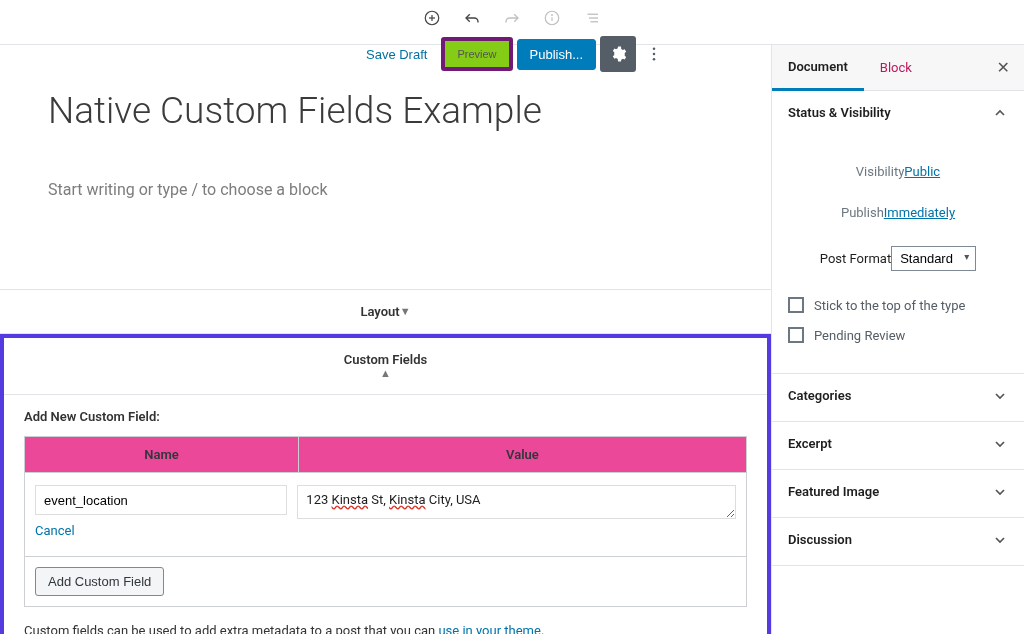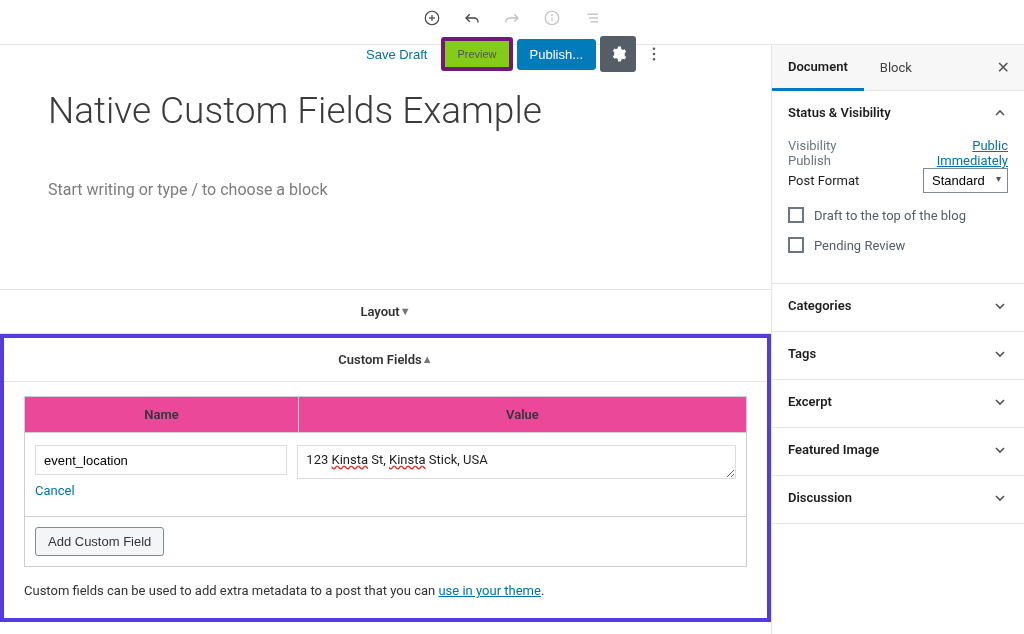--- a/index.html
+++ b/index.html
@@ -112,35 +112,35 @@
     background: #f3f5f6; border: 1px solid #7e8993; color: #32373c; padding: 6px 12px; cursor: pointer; border-radius: 3px; font-size: 13px;
   }
   .cf-help { margin-top: 16px; font-size: 13px; color: #333; }
   .cf-help a { color: #0073aa; text-decoration: underline; }
 
   
   .sidebar-tabs {
     display: flex; border-bottom: 1px solid #e2e4e7; background: #f7f7f7; align-items: center;
   }
   .sidebar-tabs .tab {
-    padding: 14px 16px; font-size: 13px; color: #404040; cursor: pointer;
+    padding: 14px 16px; font-size: 13px; color: #be185d; cursor: pointer;
   }
   .sidebar-tabs .tab.active {
     color: #1e1e1e; font-weight: 600; border-bottom: 3px solid #007cba; margin-bottom: -1px;
   }
   .sidebar-tabs .close { margin-left: auto; padding: 0 14px; color: #555; cursor: pointer; font-size: 16px;}
 
   .panel { border-bottom: 1px solid #e2e4e7; }
   .panel-head {
     display: flex; justify-content: space-between; 
     padding: 14px 16px; font-weight: 600; font-size: 13px; color: #1e1e1e; cursor: pointer;
   }
   .panel-head .chev { color: #555; }
   .panel-body { padding: 0 16px 16px 16px; }
-  .panel-row { display: flex; justify-content: space-between; align-items: center; margin: 0 0; font-size: 13px; }
+  .panel-row { display: flex; justify-content: center; align-items: center; margin: 26px 0; font-size: 13px; }
   .panel-row .lbl { color: #6c7781; }
   .panel-row .link { color: #0073aa; text-decoration: underline; cursor: pointer; }
   .select {
     border: 1px solid #7e8993; background: #fff; padding: 4px 22px 4px 8px; font-size: 13px;
     appearance: none; position: relative;
   }
   .select-wrap { position: relative; display: inline-block; }
   .select-wrap:after { content: "▾"; position: absolute; right: 7px; top: 5px; font-size: 10px; color: #555; pointer-events: none;}
   .chk-row { display: flex; align-items: center; gap: 10px; margin: 14px 0; font-size: 13px; color: #555d66;}
   .chk { width: 16px; height: 16px; border: 2px solid #6c7781; display: inline-block; }
@@ -215,39 +215,40 @@
     <div class="metaboxes">
 
       <div class="metabox">
         <div class="metabox-header">
           <span>Layout</span>
           <span class="tri">▼</span>
         </div>
       </div>
 
       <div class="metabox highlight">
-        <div class="metabox-header" style="border-bottom:1px solid #e2e4e7;">
+        <div class="metabox-header" style="border-bottom:1px solid #e2e4e7;flex-direction:column;">
           <span>Custom Fields</span>
           <span class="tri">▲</span>
         </div>
         <div class="cf-body">
+          <div class="cf-label">Add New Custom Field:</div>
           <div class="cf-table">
             <div class="cf-thead">
               <div class="cf-th-name">Name</div>
               <div class="cf-th-value">Value</div>
             </div>
             <div class="cf-tbody">
               <div class="cf-name-col">
                 <input class="cf-input" value="event_location" style="">
                 <span class="cf-cancel">Cancel</span>
               </div>
               <div class="cf-value-col">
                 <div class="textarea-wrap">
                   <textarea class="cf-textarea" style=""></textarea>
-                  <div class="textarea-overlay"><span>123 </span><span class="spell-err">Kinsta</span><span> St, </span><span class="spell-err">Kinsta</span><span> Stick, USA</span></div>
+                  <div class="textarea-overlay"><span>123 </span><span class="spell-err">Kinsta</span><span> St, </span><span class="spell-err">Kinsta</span><span> City, USA</span></div>
                 </div>
               </div>
             </div>
             <div class="cf-add-btn-wrap">
               <button class="cf-add-btn">Add Custom Field</button>
             </div>
           </div>
           <div class="cf-help">
             <span>Custom fields can be used to add extra metadata to a post that you can </span><a href="#">use in your theme</a><span>.</span>
           </div>
@@ -286,47 +287,39 @@
         <div class="panel-row">
           <span class="lbl" style="color:#1e1e1e;">Post Format</span>
           <span class="select-wrap">
             <select class="select">
               <option>Standard</option>
             </select>
           </span>
         </div>
         <div class="chk-row">
           <span class="chk"></span>
-          <span>Draft to the top of the blog</span>
+          <span>Stick to the top of the type</span>
         </div>
         <div class="chk-row">
           <span class="chk"></span>
           <span>Pending Review</span>
         </div>
       </div>
     </div>
 
     <div class="panel">
       <div class="panel-head">
         <span>Categories</span>
         <span class="chev"><svg width="16" height="16" viewBox="0 0 24 24" fill="none" stroke="currentColor" stroke-width="2.5">
               <polyline points="6 9 12 15 18 9"></polyline>
             </svg></span>
       </div>
     </div>
     <div class="panel">
       <div class="panel-head">
-        <span>Tags</span>
-        <span class="chev"><svg width="16" height="16" viewBox="0 0 24 24" fill="none" stroke="currentColor" stroke-width="2.5">
-              <polyline points="6 9 12 15 18 9"></polyline>
-            </svg></span>
-      </div>
-    </div>
-    <div class="panel">
-      <div class="panel-head">
         <span>Excerpt</span>
         <span class="chev"><svg width="16" height="16" viewBox="0 0 24 24" fill="none" stroke="currentColor" stroke-width="2.5">
               <polyline points="6 9 12 15 18 9"></polyline>
             </svg></span>
       </div>
     </div>
     <div class="panel">
       <div class="panel-head">
         <span>Featured Image</span>
         <span class="chev"><svg width="16" height="16" viewBox="0 0 24 24" fill="none" stroke="currentColor" stroke-width="2.5">

